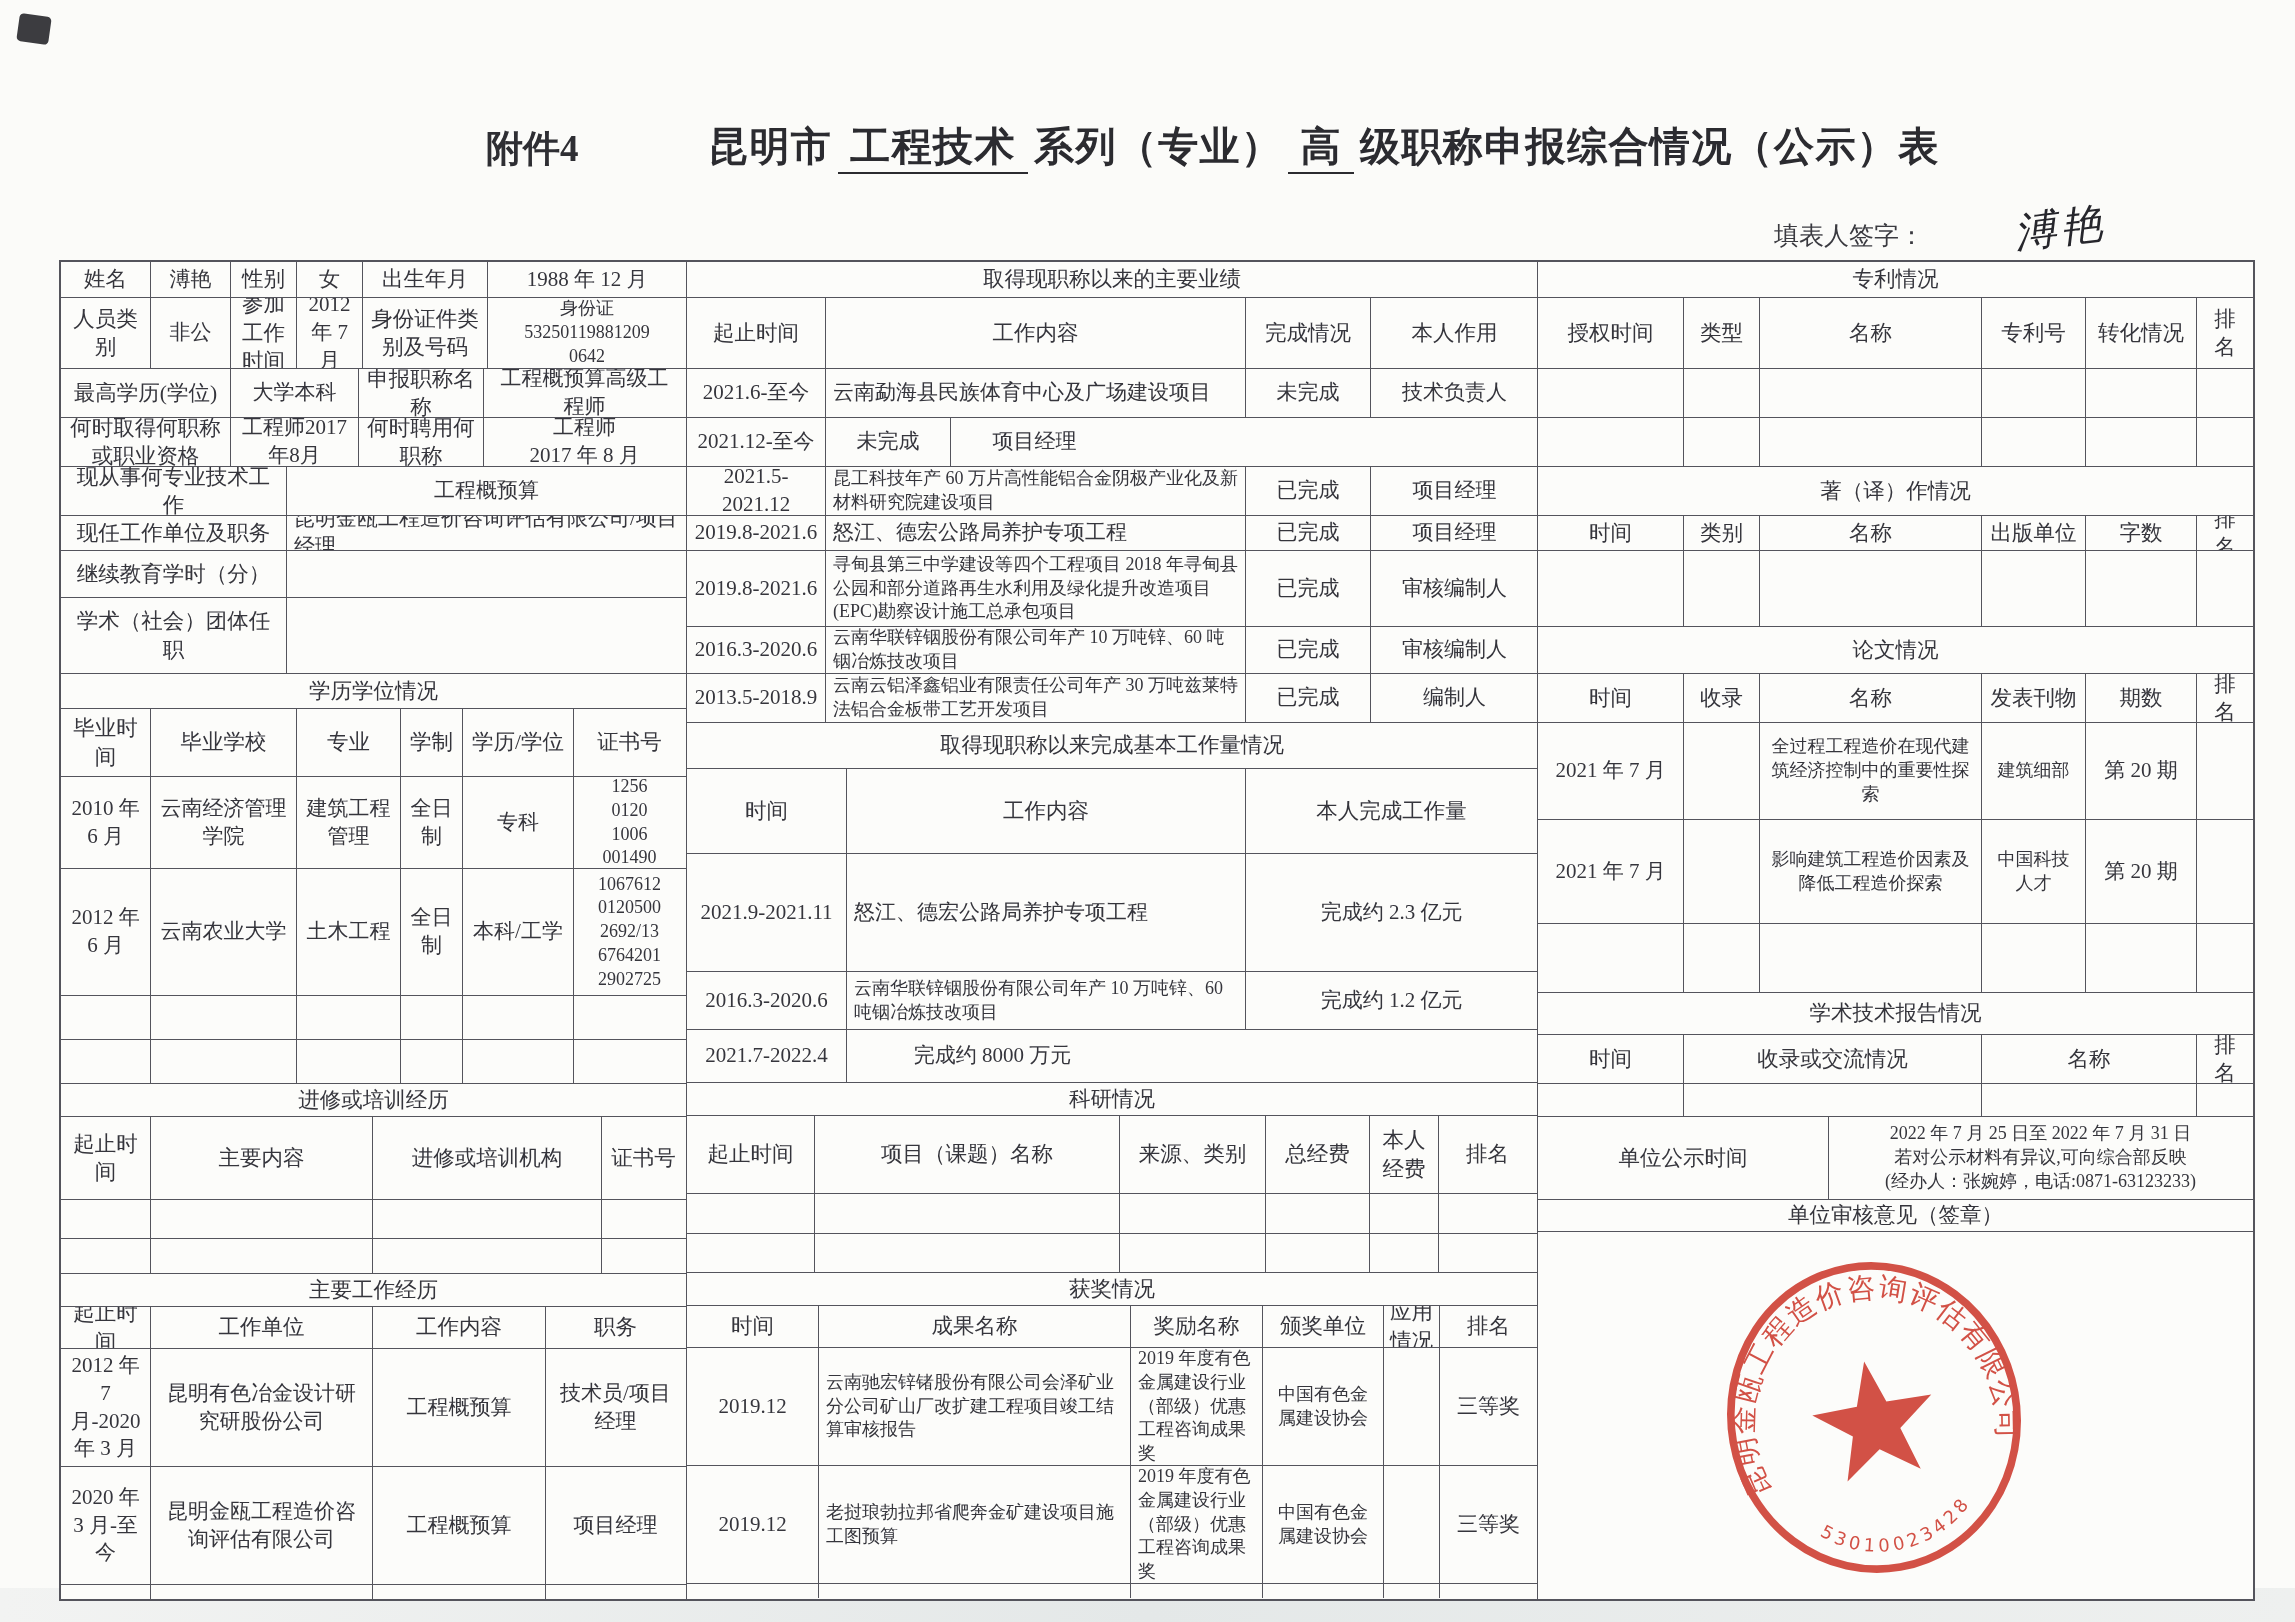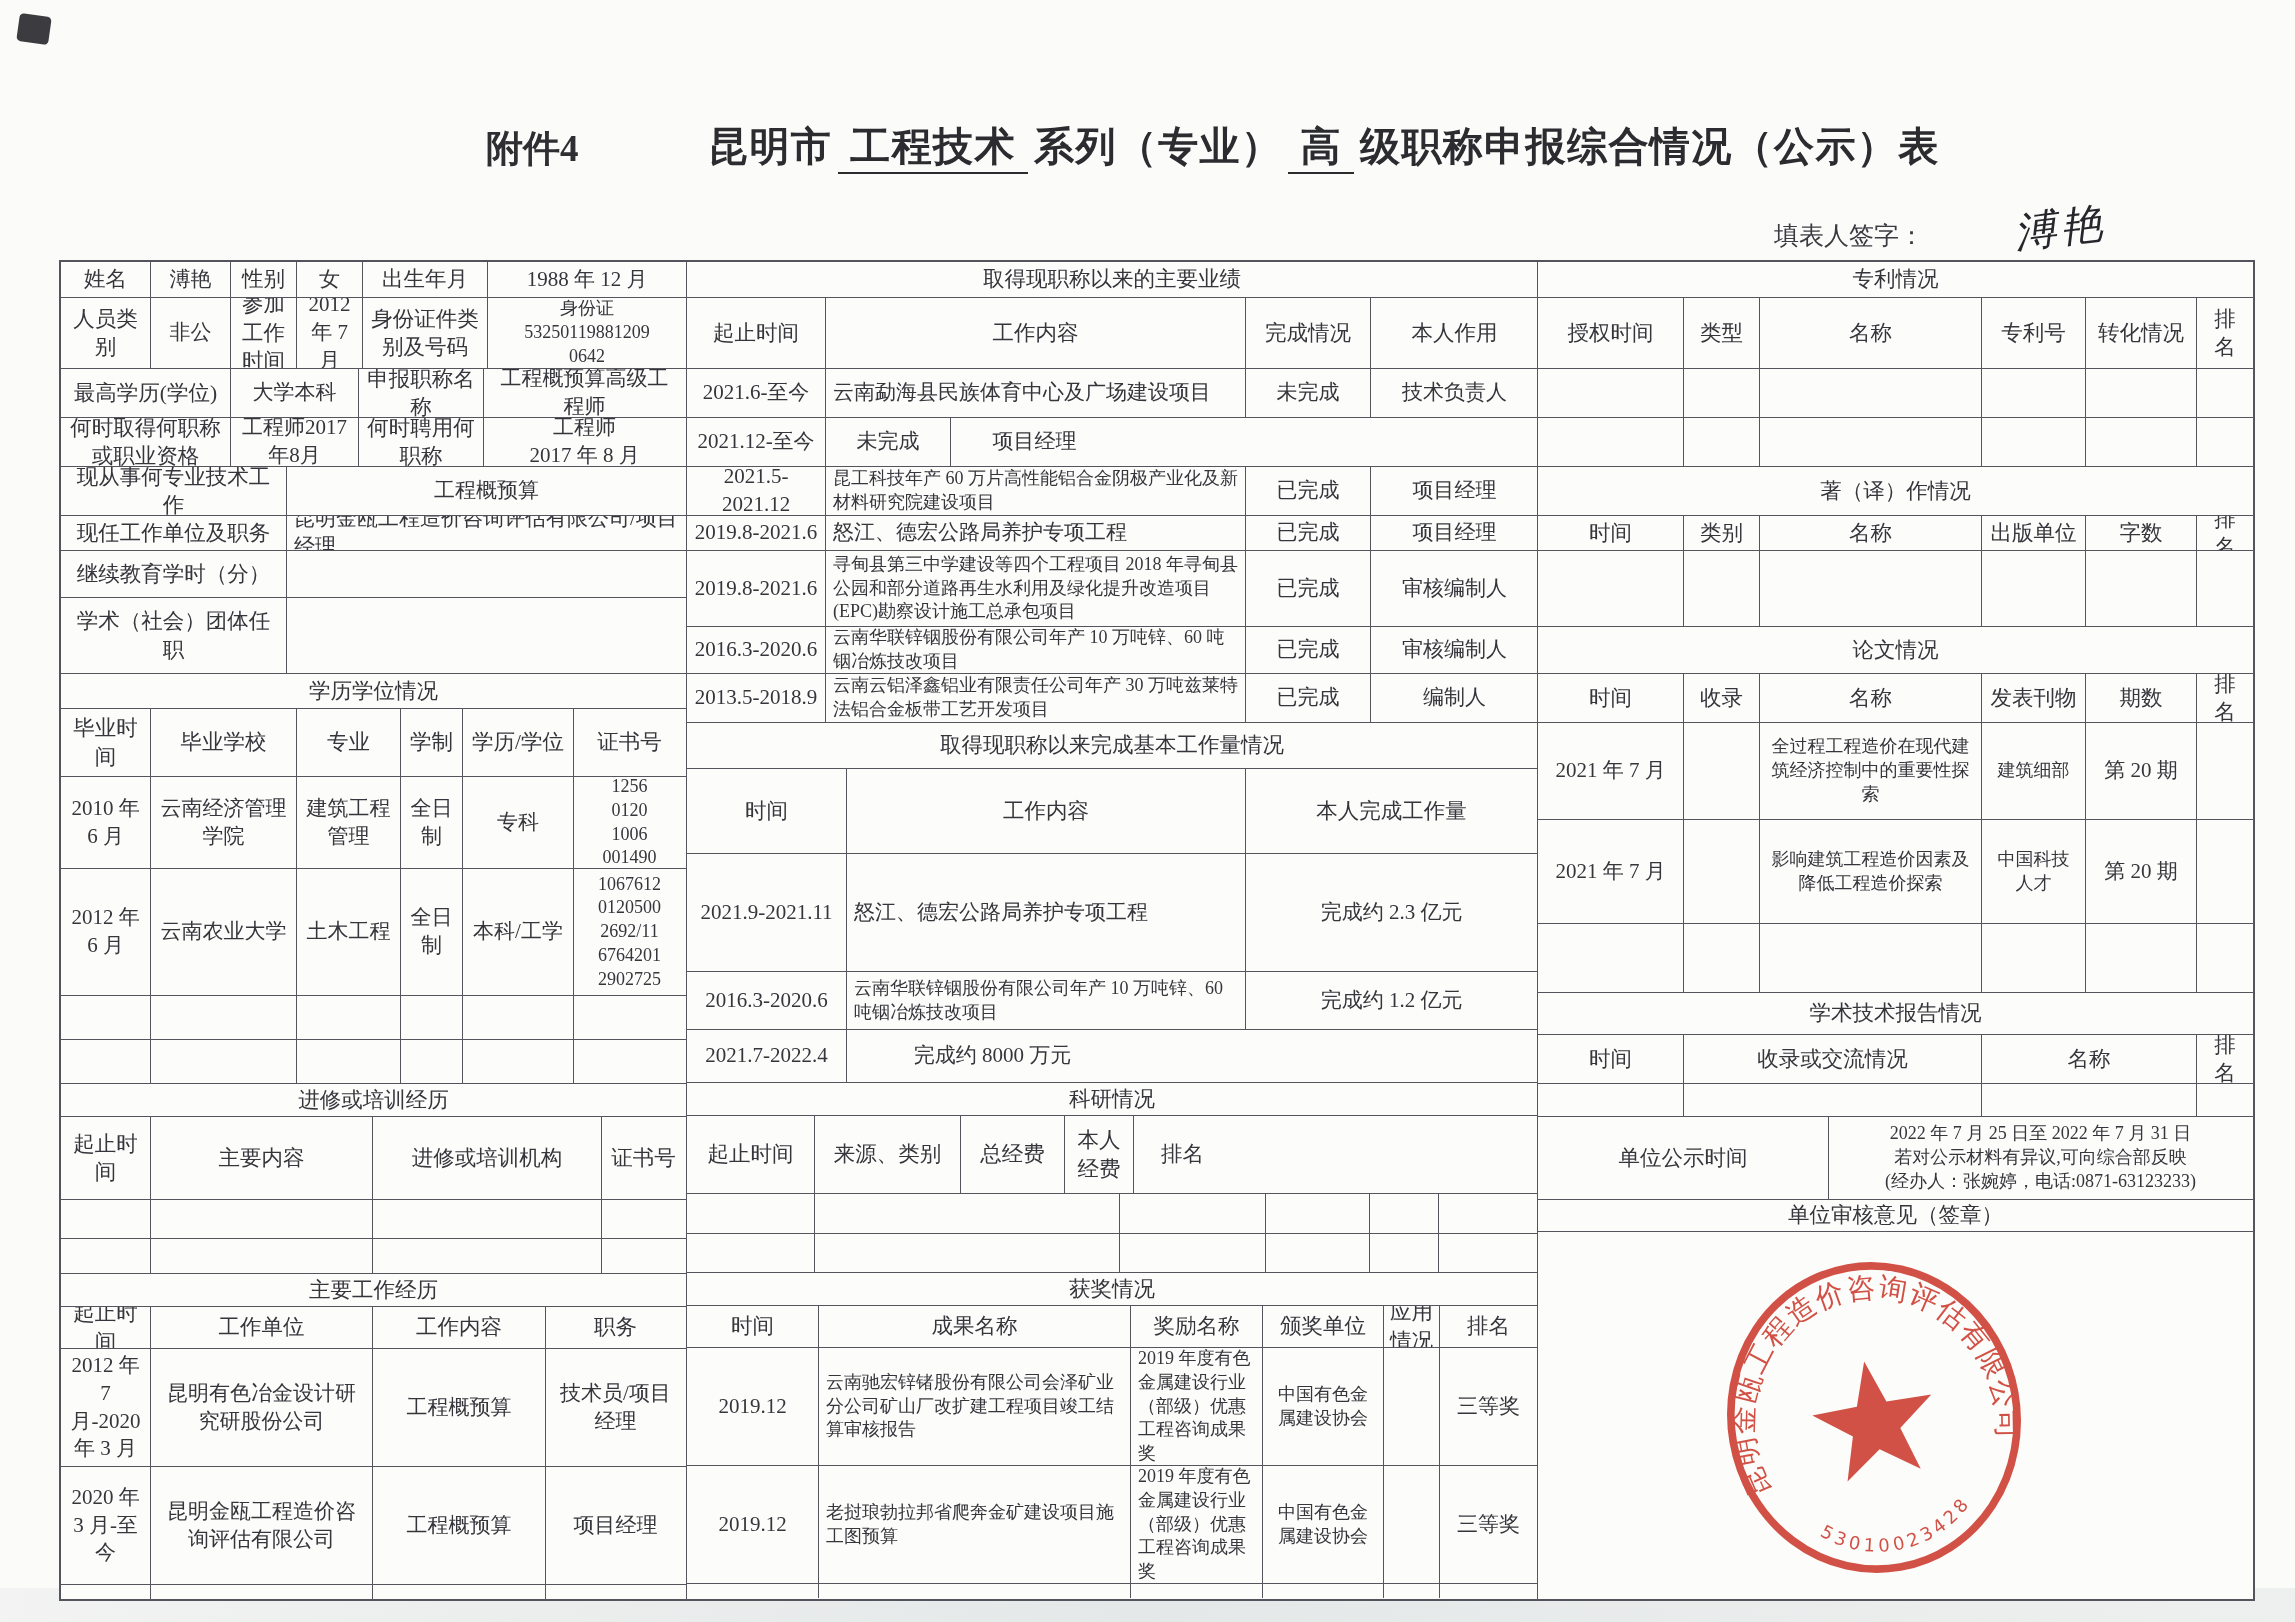--- a/index.html
+++ b/index.html
@@ -117,21 +117,21 @@
 001490</div>
       </div>
       <div class="r" style="height:127px">
         <div class="c" style="width:90px">2012 年 6 月</div>
         <div class="c" style="width:146px">云南农业大学</div>
         <div class="c" style="width:104px">土木工程</div>
         <div class="c" style="width:62px;padding:1.4px 2.8px">全日制</div>
         <div class="c" style="width:111px">本科/工学</div>
         <div class="c sm" style="width:111px">1067612
 0120500
-2692/11
+2692/13
 6764201
 2902725</div>
       </div>
       <div class="r" style="height:44px">
         <div class="c" style="width:90px"></div>
         <div class="c" style="width:146px"></div>
         <div class="c" style="width:104px"></div>
         <div class="c" style="width:62px"></div>
         <div class="c" style="width:111px"></div>
         <div class="c" style="width:111px"></div>
@@ -265,20 +265,21 @@
       </div>
       <div class="r" style="height:53px">
         <div class="c" style="width:160px">2021.7-2022.4</div>
         <div class="c" style="width:291px">完成约 8000 万元</div>
       </div>
       <div class="r" style="height:33px">
         <div class="c hd" style="width:850px">科研情况</div>
       </div>
       <div class="r" style="height:78px">
         <div class="c hd" style="width:128px">起止时间</div>
+        <div class="c hd" style="width:305px">项目（课题）名称</div>
         <div class="c hd" style="width:146px">来源、类别</div>
         <div class="c hd" style="width:104px">总经费</div>
         <div class="c hd" style="width:69px;padding:1.4px 4.2px">本人经费</div>
         <div class="c hd" style="width:97px">排名</div>
       </div>
       <div class="r" style="height:40px">
         <div class="c" style="width:128px"></div>
         <div class="c" style="width:305px"></div>
         <div class="c" style="width:146px"></div>
         <div class="c" style="width:104px"></div>

